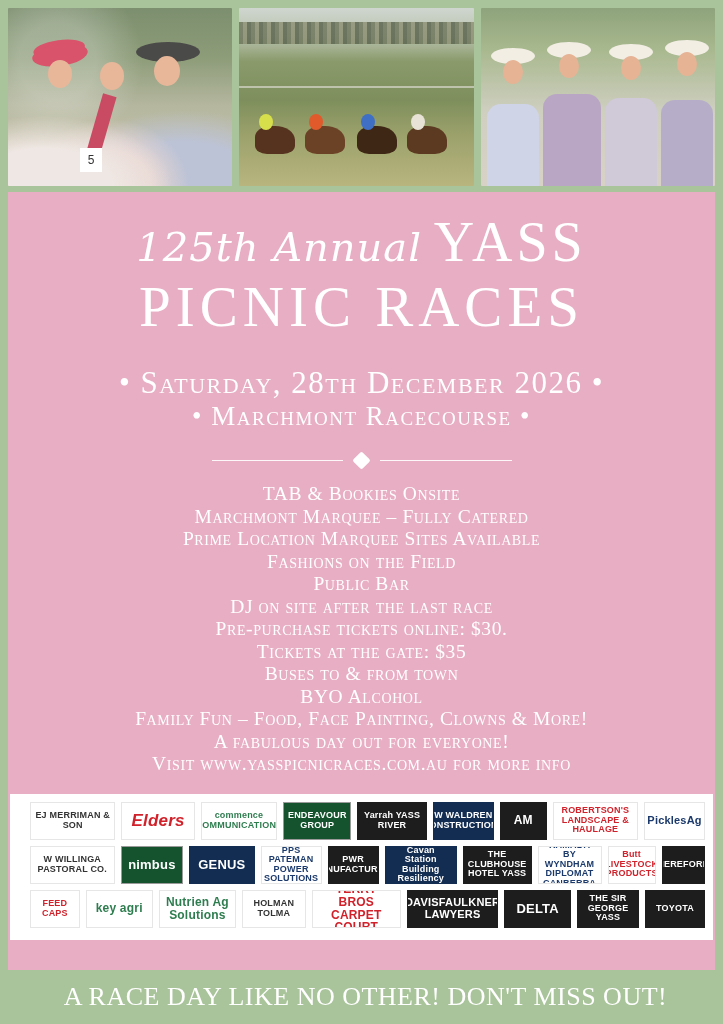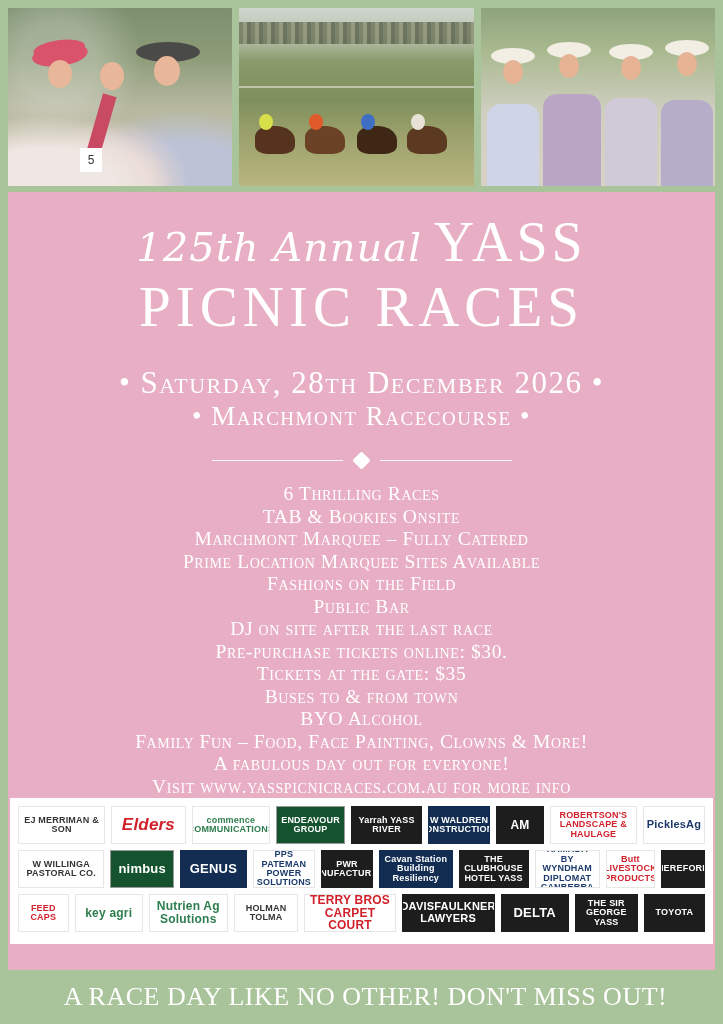--- a/index.html
+++ b/index.html
@@ -210,22 +210,23 @@
     color:#ffffff;
     font-size: 19.5px;
     line-height: 22.5px;
     letter-spacing: 0.6px;
     font-variant: small-caps;
   }
   .details div { white-space: nowrap; }
 
   
   .sponsors {
+    margin-top: 18px;
     background:#ffffff;
-    padding: 8px 8px 6px 8px;
+    padding: 8px 8px 6px 20px;
     box-sizing:border-box;
   }
   .srow {
     display:flex;
     justify-content:center;
     gap: 6px;
     margin-bottom: 6px;
   }
   .logo {
     height: 38px;
@@ -343,21 +344,20 @@
     <div class="subline">• Saturday, 28th December 2026 •</div>
     <div class="subline2">• Marchmont Racecourse •</div>
 
     <div class="divider">
       <div class="bar"></div>
       <div class="dia"></div>
       <div class="bar"></div>
     </div>
 
     <div class="details">
-      <div>6 Thrilling Races</div>
       <div>TAB &amp; Bookies Onsite</div>
       <div>Marchmont Marquee – Fully Catered</div>
       <div>Prime Location Marquee Sites Available</div>
       <div>Fashions on the Field</div>
       <div>Public Bar</div>
       <div>DJ on site after the last race</div>
       <div>Pre-purchase tickets online: $30.</div>
       <div>Tickets at the gate: $35</div>
       <div>Buses to &amp; from town</div>
       <div>BYO Alcohol</div>

